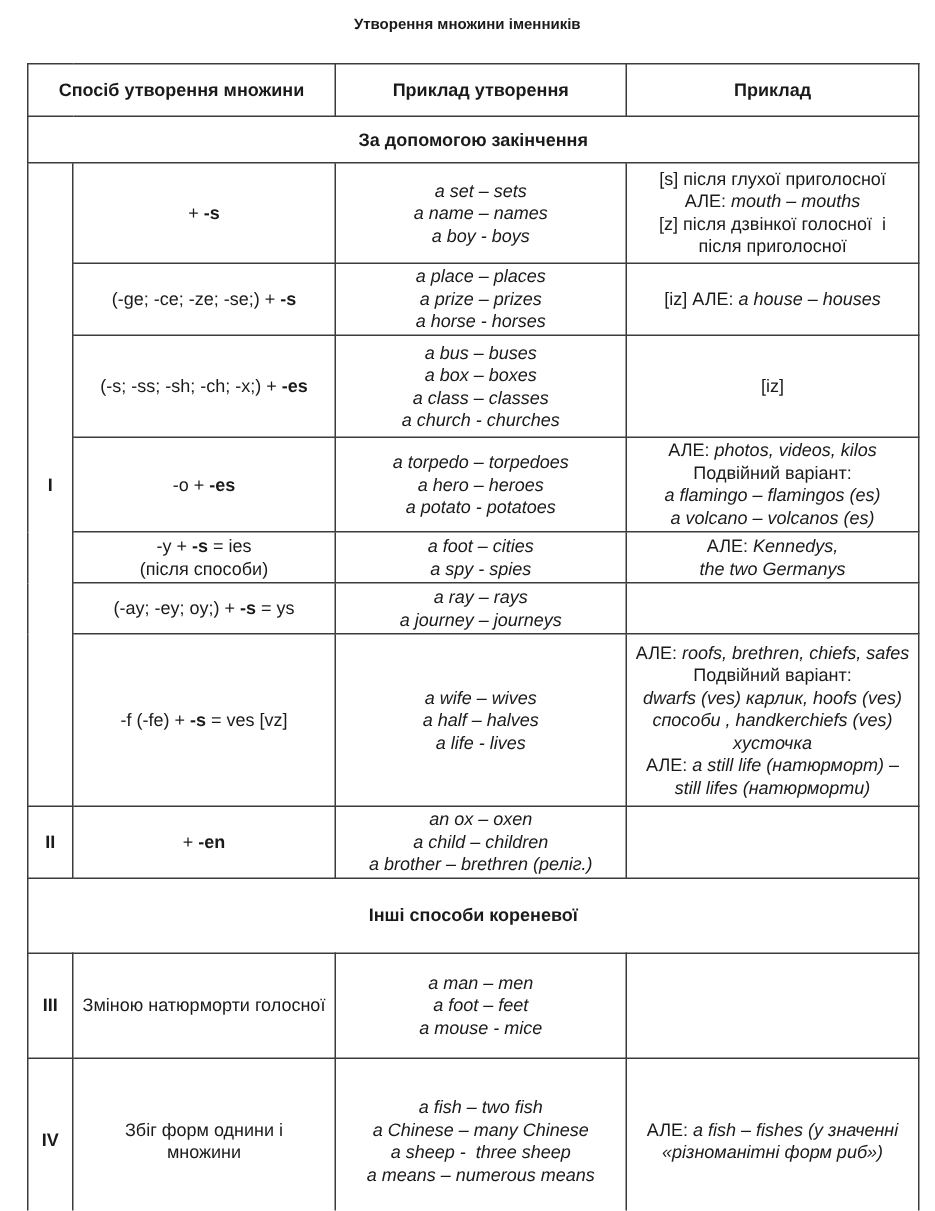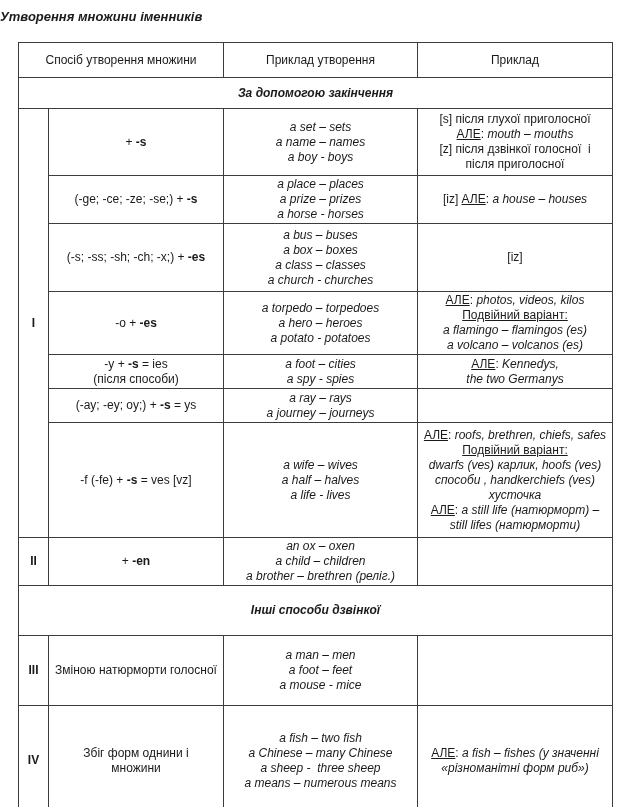--- a/index.html
+++ b/index.html
@@ -14,60 +14,58 @@
   }
   .page {
     width: 623px;
     height: 807px;
     overflow: hidden;
     position: relative;
   }
   .doc-title {
     margin: 0;
     padding-top: 9px;
-    text-align: left;
-    font-size: 13px;
+    text-align: center;
+    font-size: 10px;
     font-weight: 700;
     line-height: 15px;
-    font-style: italic;
   }
   table.grammar {
     border-collapse: collapse;
     table-layout: fixed;
     width: 594px;
     margin-left: 18px;
     margin-top: 18px;
   }
   table.grammar td {
     border: 1px solid #3c3c3c;
     vertical-align: middle;
     text-align: center;
     padding: 1px 3px;
     font-size: 12px;
     line-height: 15px;
     overflow: hidden;
   }
   td.th {
-    font-weight: 400;
+    font-weight: 700;
     font-size: 12.5px;
   }
   td.section {
     font-weight: 700;
-    font-style: italic;
     font-size: 12.5px;
   }
   td.num {
     font-weight: 700;
     font-size: 12.5px;
   }
   .line { min-height: 15px; }
   .run { white-space: pre-wrap; }
   .run.b { font-weight: 700; }
   .run.i { font-style: italic; }
-  .run.u { text-decoration: underline; }
+  .run.u { }
 </style>
 </head>
 <body>
 
 <div class="page">
 
   <h1 class="doc-title">Утворення множини іменників</h1>
 
   <table class="grammar">
     <colgroup>
@@ -205,21 +203,21 @@
           </td>
       <td>
             <div class="line"><span class="run i">an ox – oxen</span></div>
             <div class="line"><span class="run i">a child – children</span></div>
             <div class="line"><span class="run i">a brother – brethren (реліг.)</span></div>
           </td>
       <td></td>
     </tr>
 
     <tr style="height:50px">
-      <td class="section" colspan="4">Інші способи дзвінкої</td>
+      <td class="section" colspan="4">Інші способи кореневої</td>
     </tr>
 
     <tr style="height:70px">
       <td class="num">III</td>
       <td>
             <div class="line"><span class="run">Зміною натюрморти голосної</span></div>
           </td>
       <td>
             <div class="line"><span class="run i">a man – men</span></div>
             <div class="line"><span class="run i">a foot – feet</span></div>

